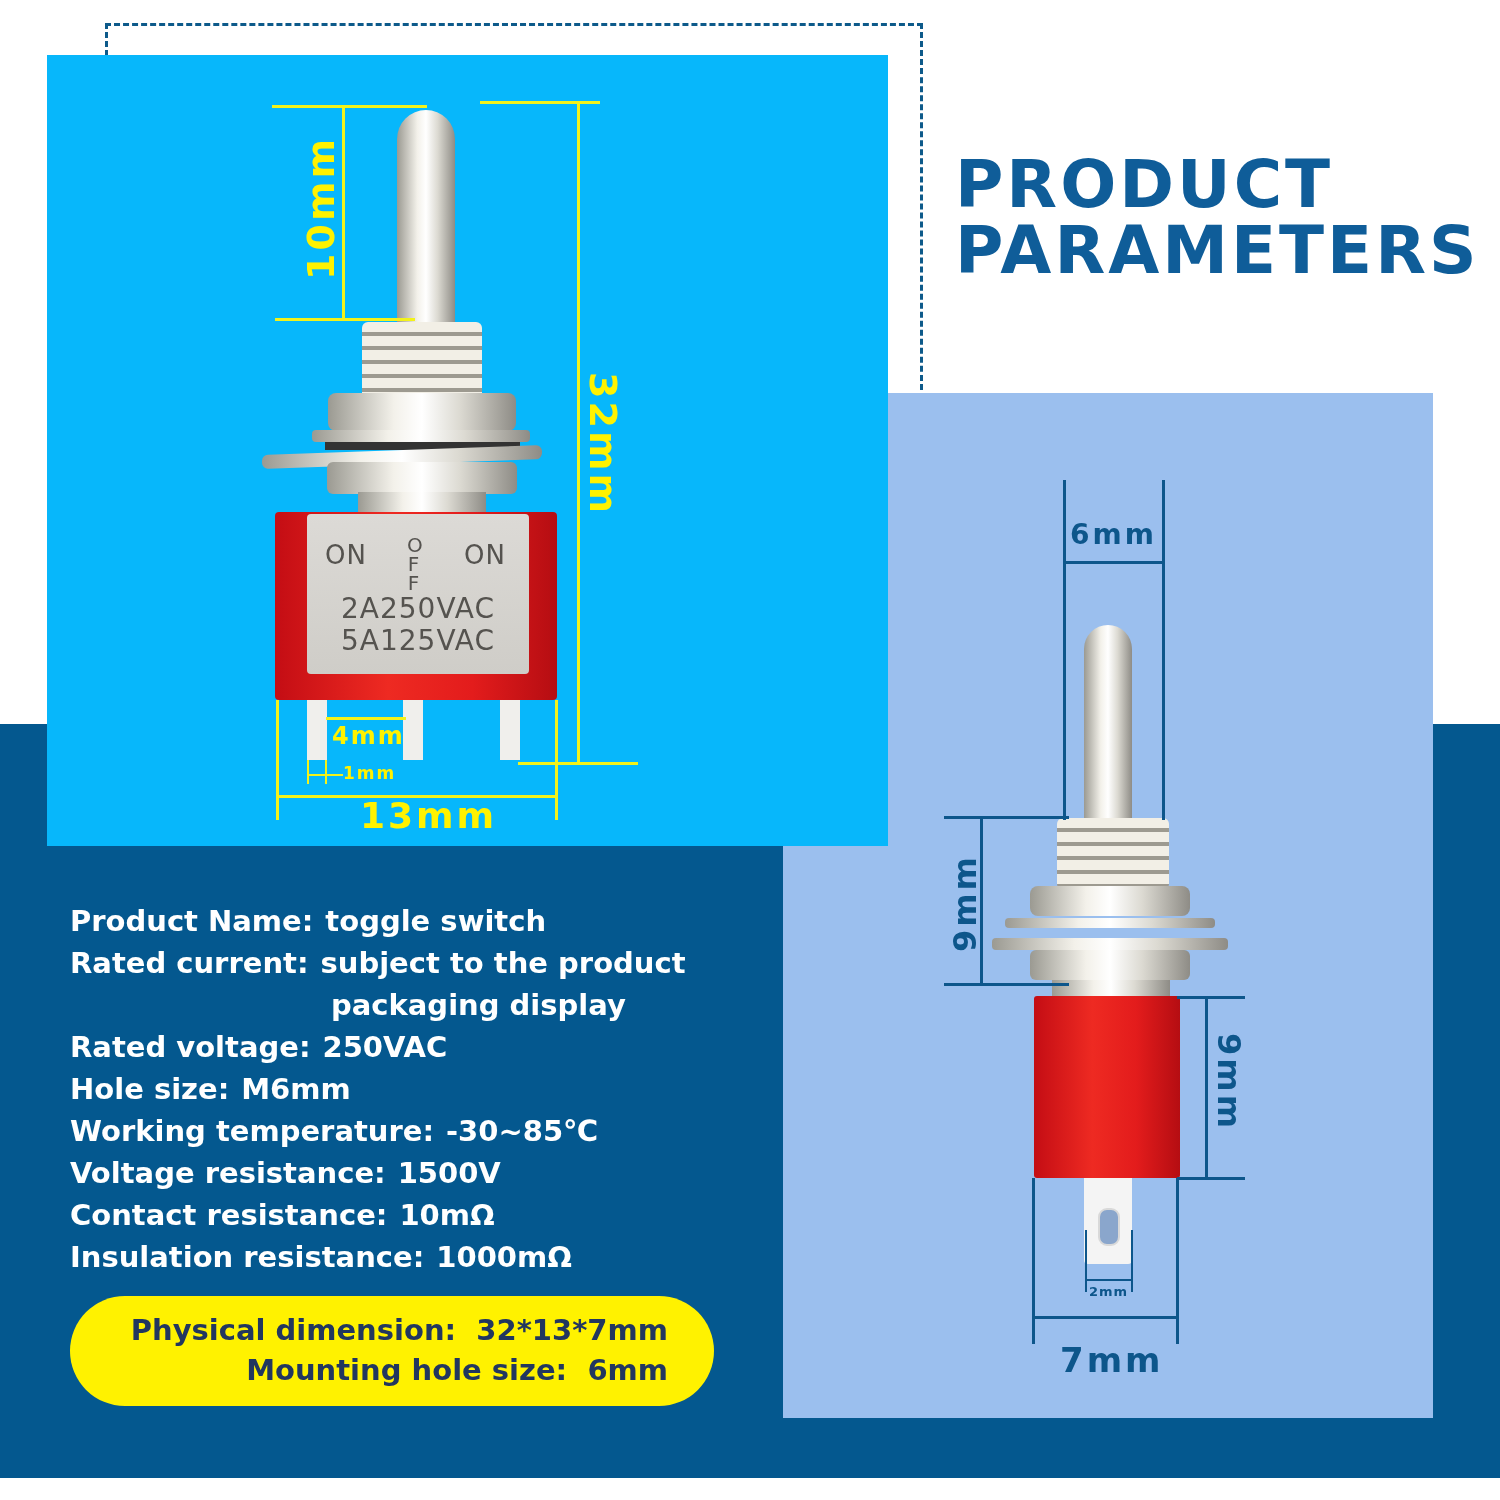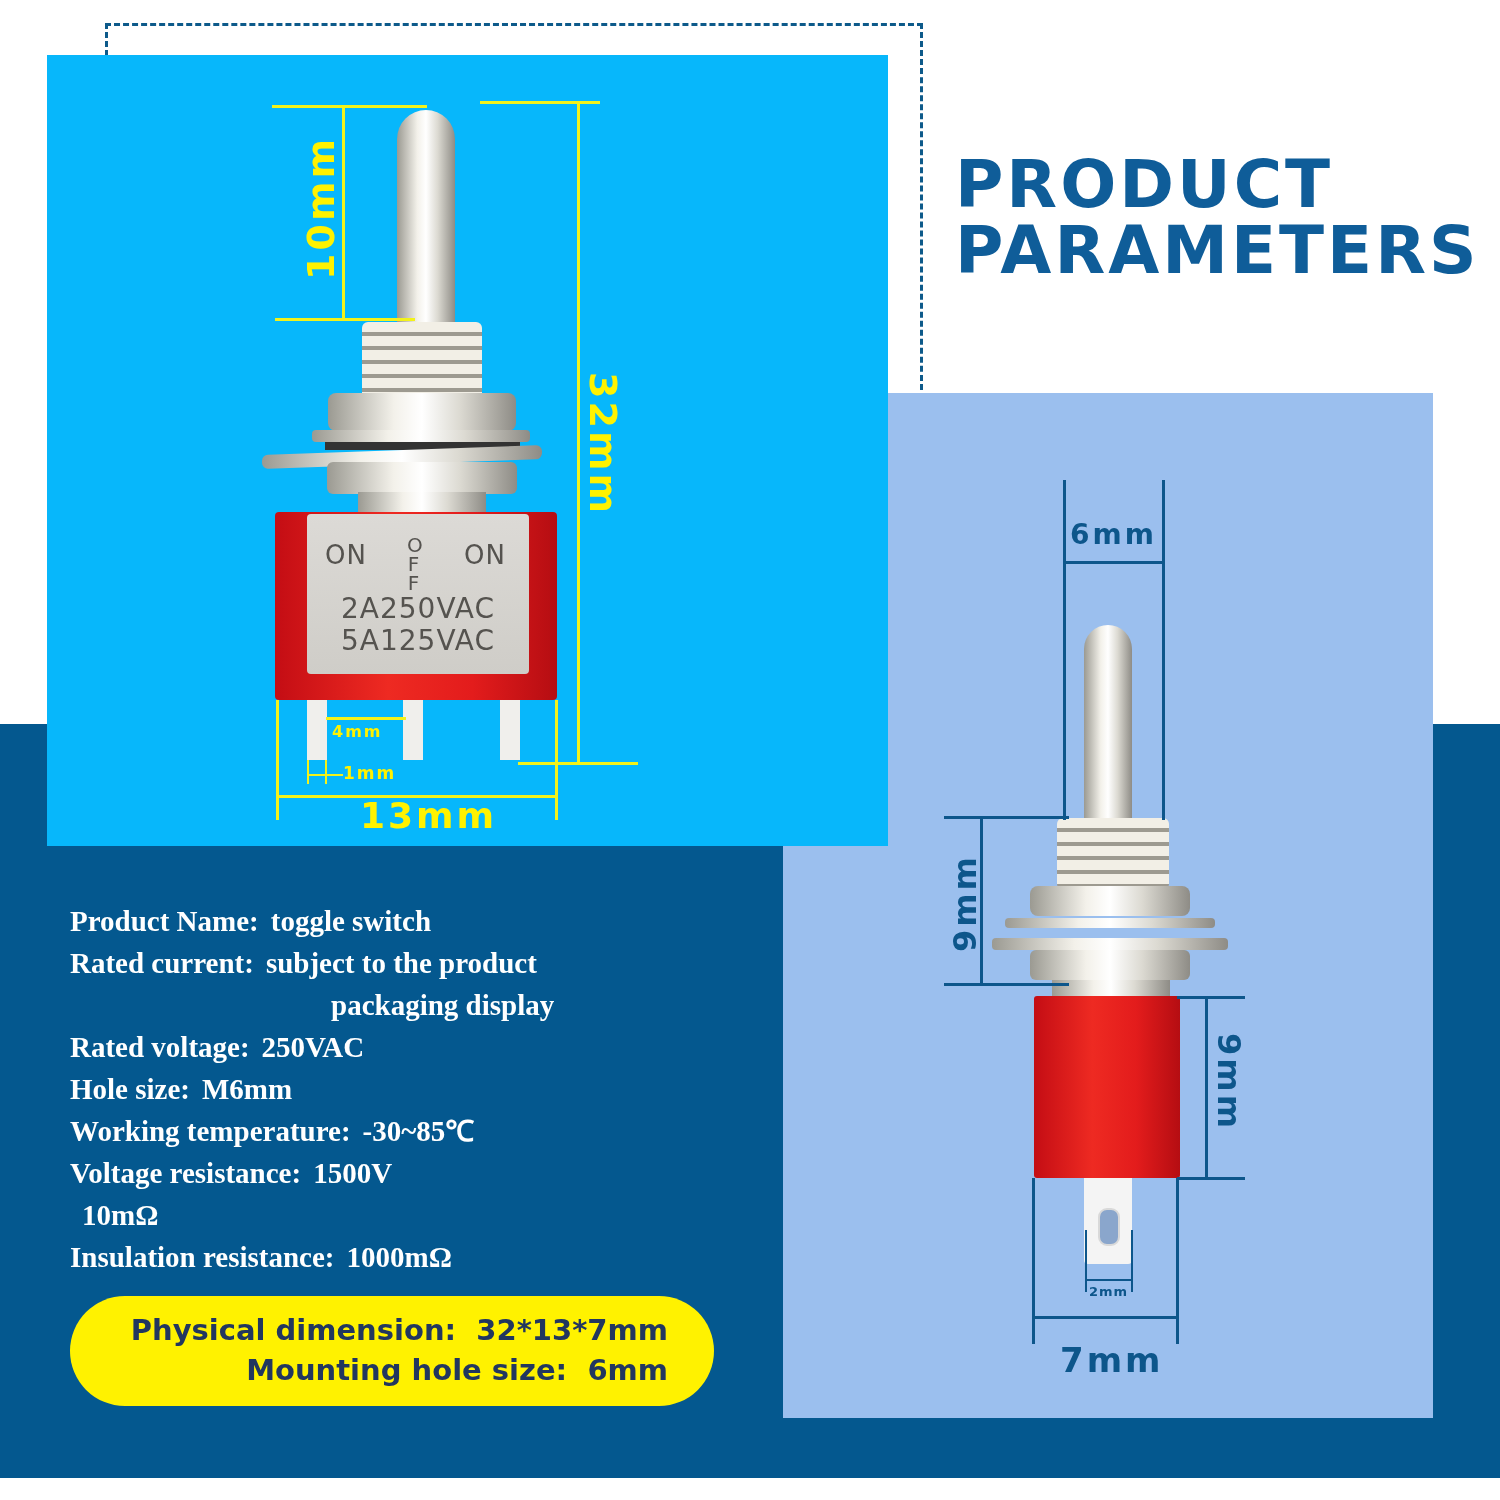--- a/index.html
+++ b/index.html
@@ -4,21 +4,21 @@
 <style>
   html,body{margin:0;padding:0;}
   body{width:1500px;height:1500px;position:relative;overflow:hidden;background:#ffffff;font-family:"DejaVu Sans","Liberation Sans",sans-serif;}
   .abs{position:absolute;}
   #dark-band{left:0;top:724px;width:1500px;height:754px;background:#04588f;}
   #light-panel{left:783px;top:393px;width:650px;height:1025px;background:#9bbfee;}
   #cyan-panel{left:47px;top:55px;width:841px;height:791px;background:#07b7fb;}
   #dashed-frame{left:105px;top:23px;width:818px;height:791px;border:3px dashed #0d5a8a;box-sizing:border-box;}
   .title{left:955px;top:152px;color:#0f5d99;font-weight:bold;font-size:66px;line-height:66px;letter-spacing:3px;}
   .specs{left:70px;top:900px;color:#ffffff;font-size:29px;line-height:42px;font-weight:bold;}
-  .specs .row{white-space:nowrap;display:flex;font-family:Liberation Serif, serif;}
+  .specs .row{white-space:nowrap;display:flex;}
   .specs .k{display:inline-block;}
   .specs .v{display:inline-block;margin-left:12px;}
   .specs .cont{padding-left:261px;}
   .pill{left:70px;top:1296px;width:644px;height:110px;border-radius:55px;background:#fff200;color:#22375f;font-weight:bold;font-size:29px;line-height:40px;text-align:right;box-sizing:border-box;padding:14px 46px 0 0;}
   .yl{background:#f3f21a;}
   .bl{background:#0d568b;}
   .ylab{color:#fff200;font-weight:bold;font-size:34px;letter-spacing:3px;}
   .blab{color:#0d568b;font-weight:bold;font-size:30px;letter-spacing:3px;}
   .rot-ccw{transform:rotate(-90deg);transform-origin:center;}
   .rot-cw{transform:rotate(90deg);transform-origin:center;}
@@ -76,21 +76,21 @@
   <div class="abs yl" style="left:275px;top:318px;width:140px;height:3px;"></div>
   <div class="abs yl" style="left:342px;top:106px;width:3px;height:214px;"></div>
   <div class="abs ylab rot-ccw" style="left:254px;top:195px;width:130px;height:40px;text-align:center;font-size:38px;">10mm</div>
 
   <div class="abs yl" style="left:480px;top:101px;width:120px;height:3px;"></div>
   <div class="abs yl" style="left:577px;top:102px;width:3px;height:660px;"></div>
   <div class="abs yl" style="left:518px;top:762px;width:120px;height:3px;"></div>
   <div class="abs ylab rot-cw" style="left:540px;top:417px;width:130px;height:40px;text-align:center;font-size:38px;">32mm</div>
 
   <div class="abs yl" style="left:326px;top:717px;width:80px;height:3px;"></div>
-  <div class="abs ylab" style="left:332px;top:722px;font-size:16px;letter-spacing:2px;">4mm</div>
+  <div class="abs ylab" style="left:332px;top:722px;font-size:24px;letter-spacing:2px;">4mm</div>
 
   <div class="abs yl" style="left:307px;top:760px;width:2px;height:24px;"></div>
   <div class="abs yl" style="left:325px;top:760px;width:2px;height:24px;"></div>
   <div class="abs yl" style="left:307px;top:774px;width:36px;height:2px;"></div>
   <div class="abs ylab" style="left:343px;top:763px;font-size:17px;letter-spacing:2px;">1mm</div>
 
   <div class="abs yl" style="left:276px;top:700px;width:3px;height:120px;"></div>
   <div class="abs yl" style="left:555px;top:700px;width:3px;height:120px;"></div>
   <div class="abs yl" style="left:277px;top:795px;width:280px;height:3px;"></div>
   <div class="abs ylab" style="left:360px;top:795px;font-size:36px;">13mm</div>
@@ -159,20 +159,21 @@
     </div>
   <div class="row">
       <span class="k">Working temperature:</span>
       <span class="v">-30~85℃</span>
     </div>
   <div class="row">
       <span class="k">Voltage resistance:</span>
       <span class="v">1500V</span>
     </div>
   <div class="row">
+      <span class="k">Contact resistance:</span>
       <span class="v">10mΩ</span>
     </div>
   <div class="row">
       <span class="k">Insulation resistance:</span>
       <span class="v">1000mΩ</span>
     </div>
 </div>
 
 <div class="abs pill">
   <div style="white-space:pre;">Physical dimension:  32*13*7mm</div>

